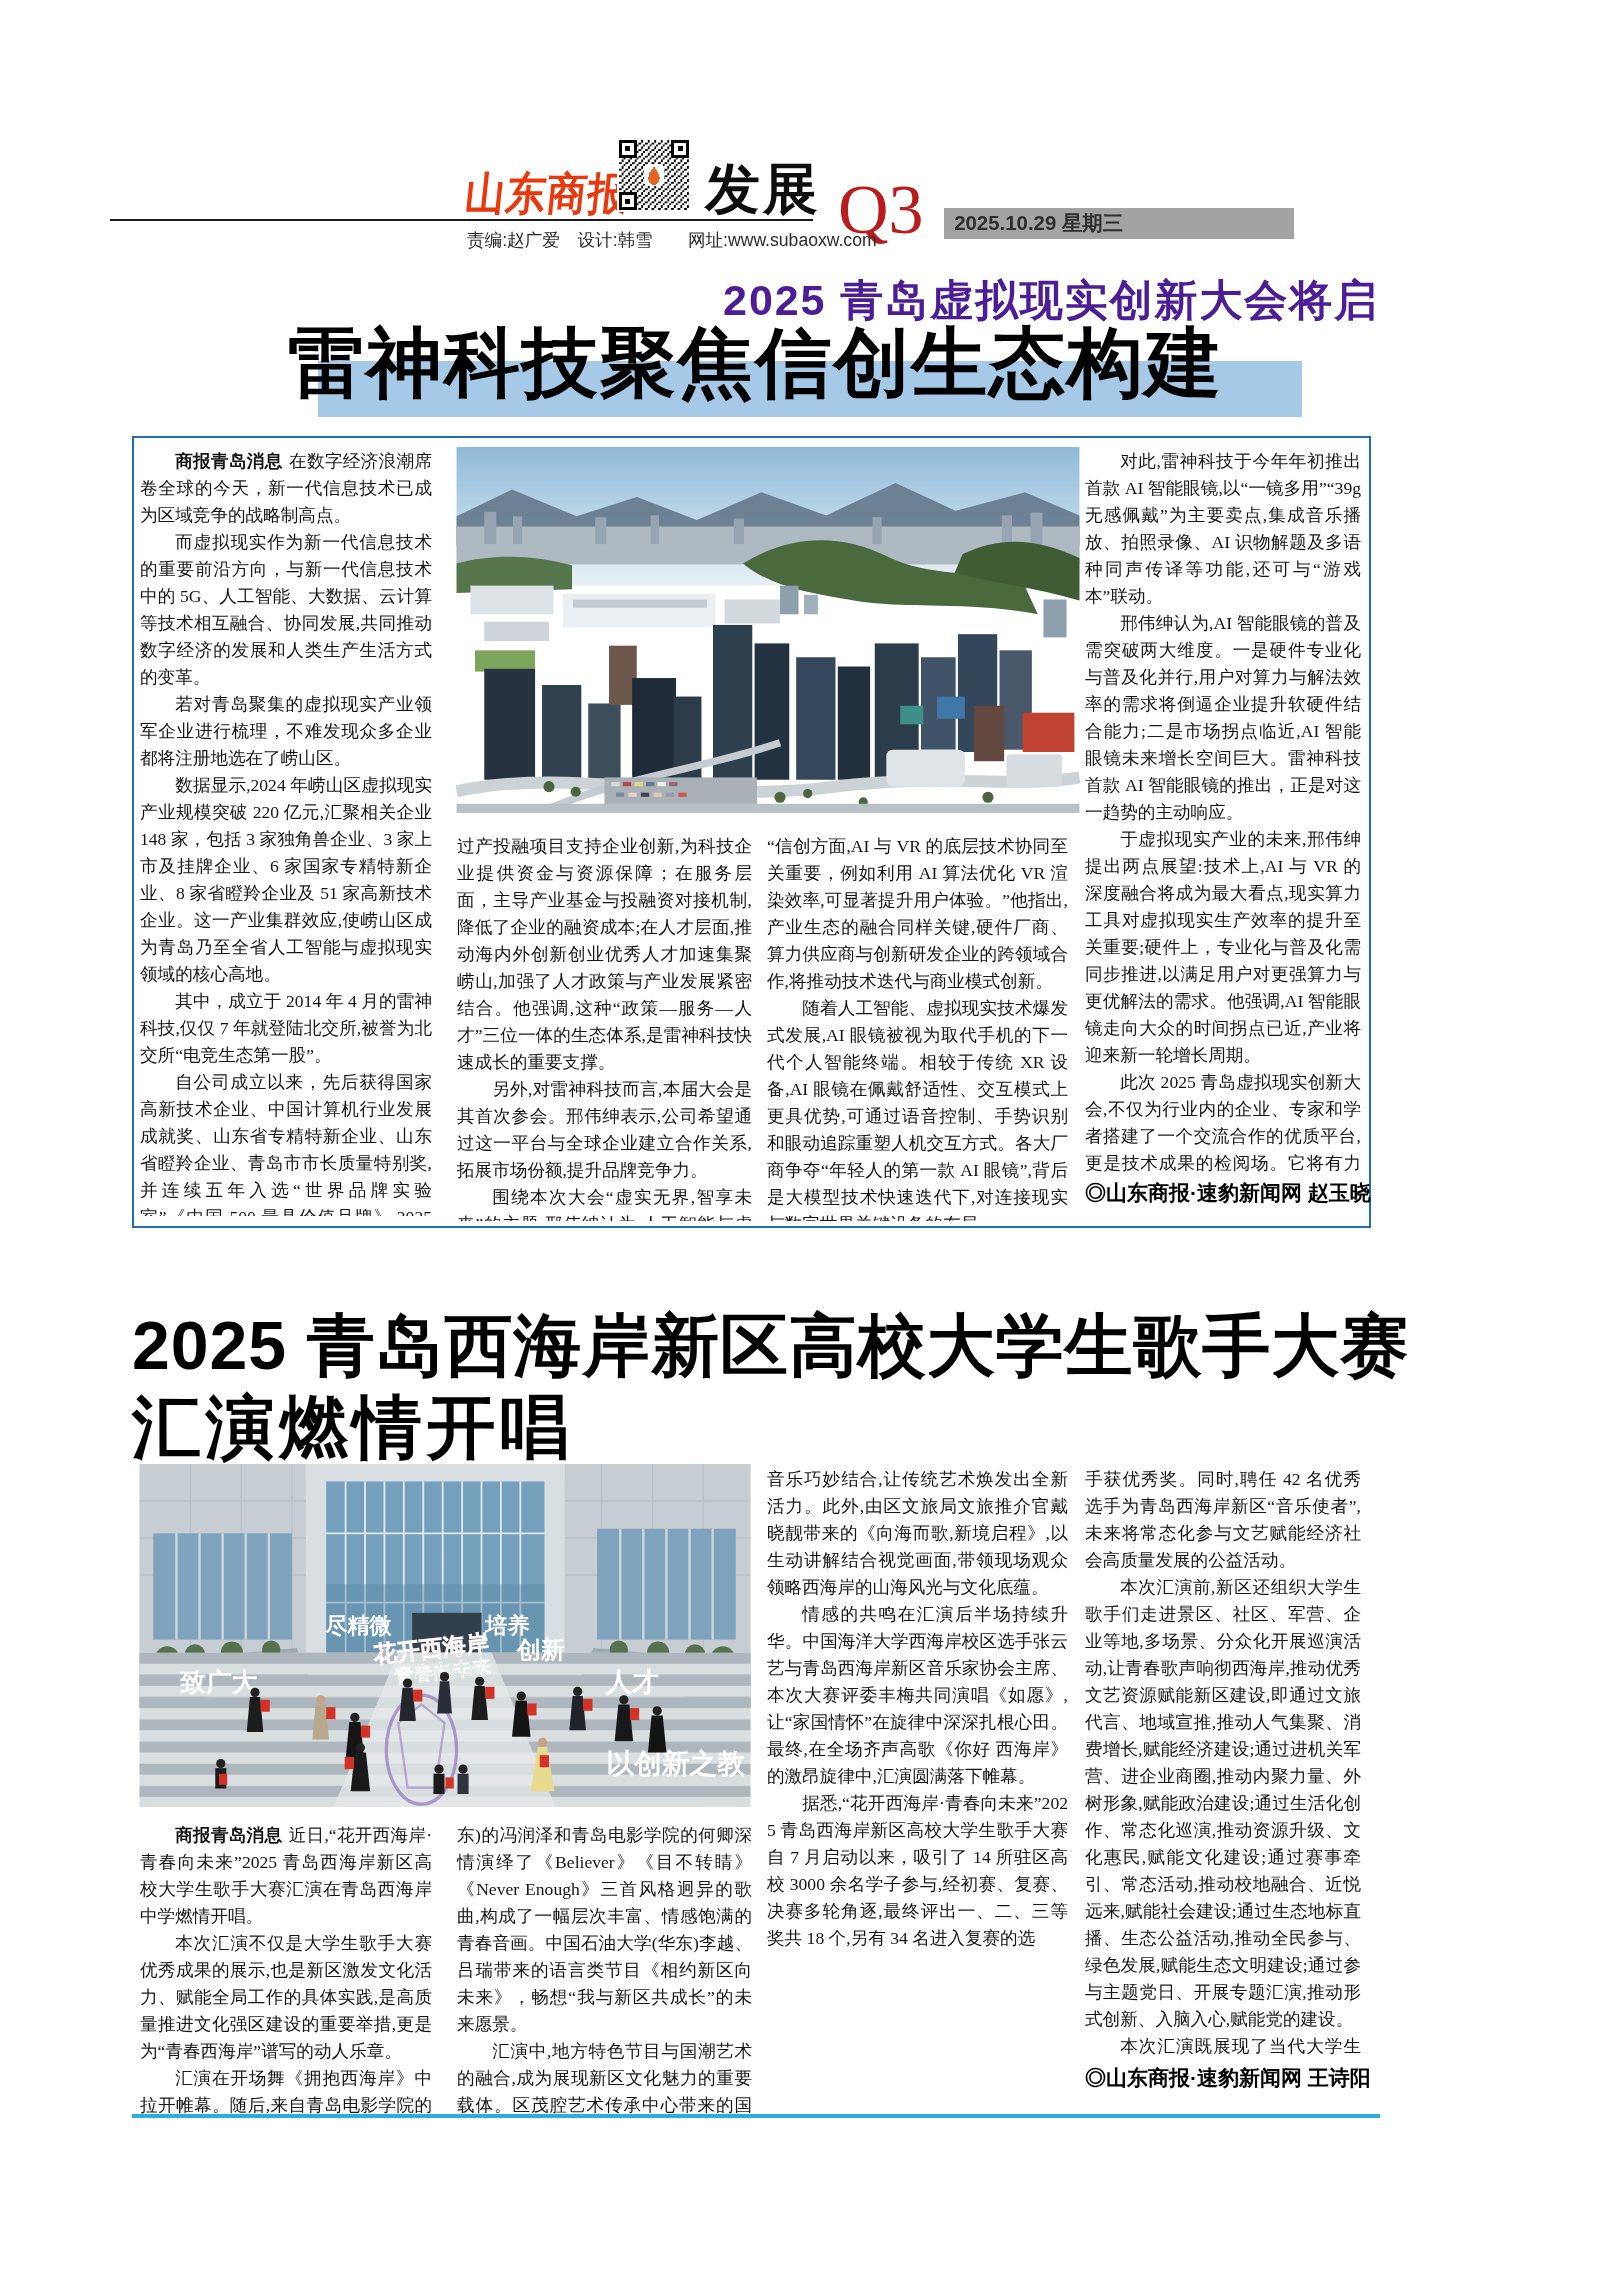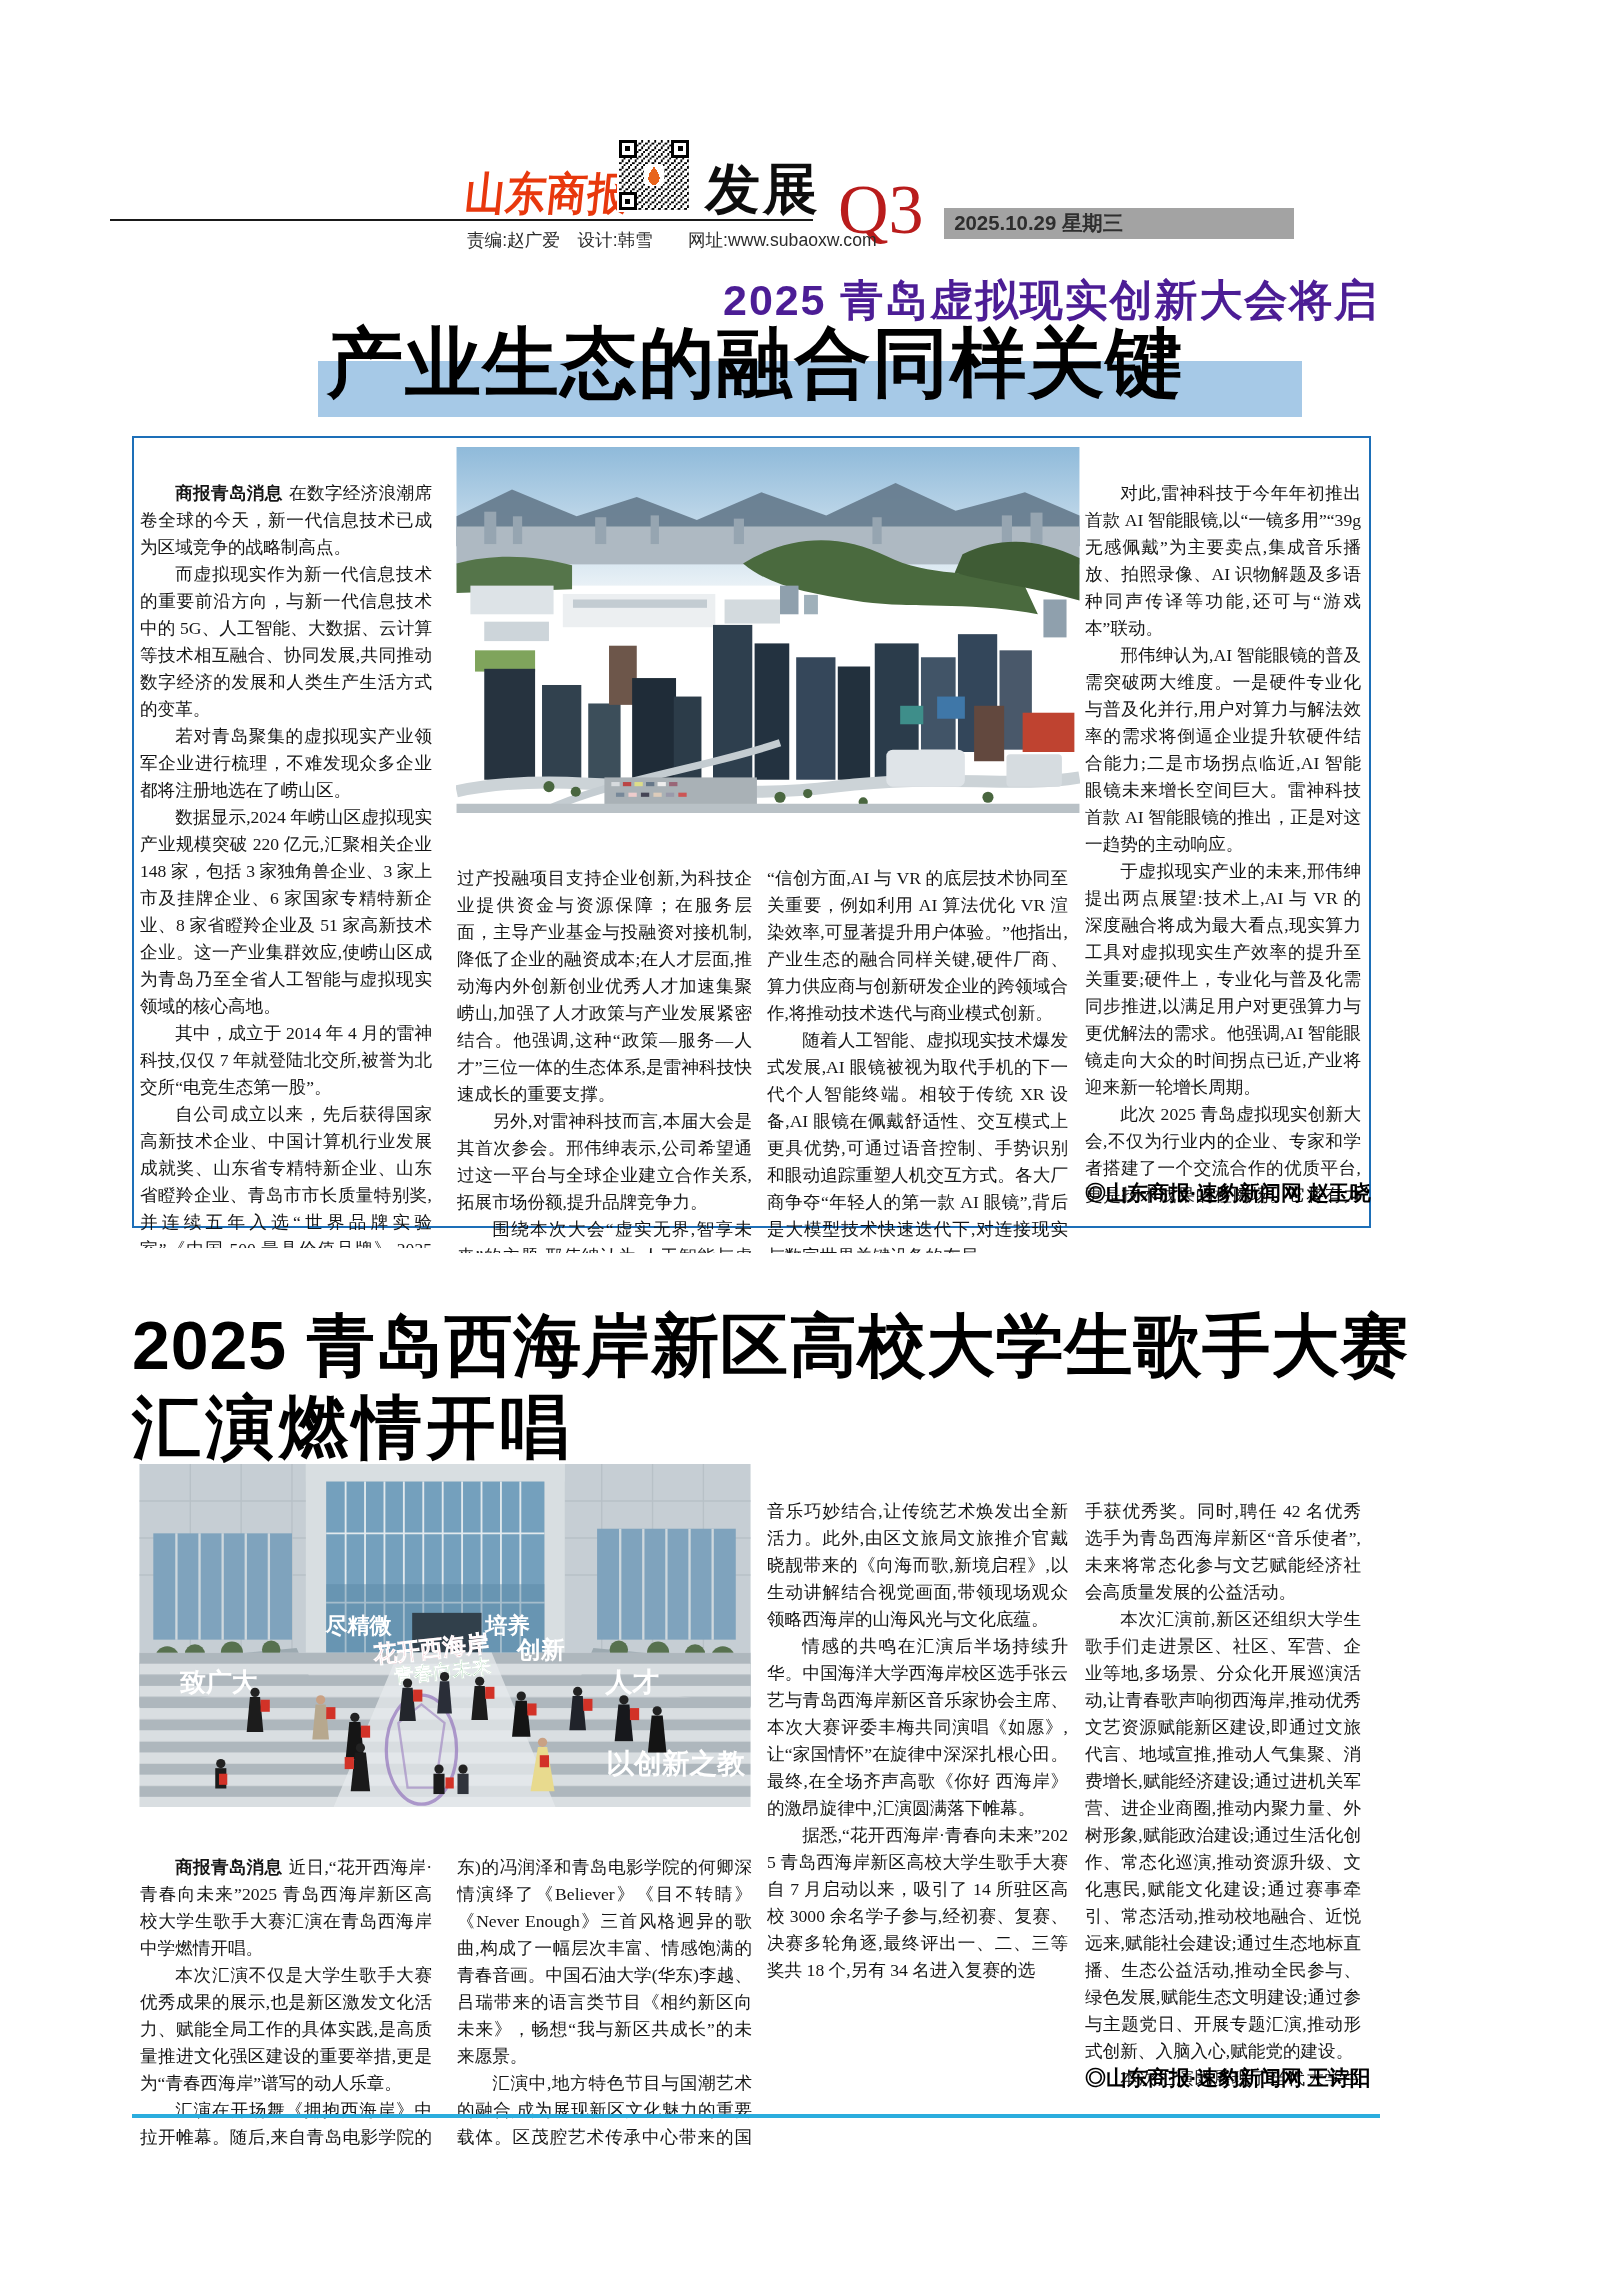--- a/index.html
+++ b/index.html
@@ -30,21 +30,21 @@
   .h1-main{position:absolute;left:132px;top:320px;width:1247px;text-align:center;
         font-family:"Liberation Sans",sans-serif;font-weight:900;font-size:76px;line-height:1.12;
         color:#000;letter-spacing:1.9px;z-index:2;white-space:nowrap;}
 
   
   .box1{position:absolute;left:132px;top:436px;width:1239px;height:792px;
         border:2.8px solid #1d6fb8;box-sizing:border-box;background:#fff;}
 
   
   .col{position:absolute;font-size:17.6px;line-height:27px;text-align:justify;
-       text-justify:inter-character;color:#151515;overflow:hidden;word-break:break-all;margin-top:32px;}
+       text-justify:inter-character;color:#151515;overflow:hidden;word-break:break-all;}
   .col p{margin:0;text-indent:2em;}
   .col p.cont{text-indent:0;}
   .lead{font-family:"Liberation Sans",sans-serif;font-weight:700;margin-right:6.5px;}
   .byline{position:absolute;font-family:"Liberation Sans",sans-serif;font-weight:700;
         font-size:21px;color:#000;text-align:right;white-space:nowrap;}
 
   #a1c1{left:140px;top:448px;width:292px;height:768px;}
   #a1c2{left:457px;top:833px;width:295px;height:388px;}
   #a1c3{left:767px;top:833px;width:301px;height:388px;}
   #a1c4{left:1085px;top:448px;width:276px;height:726px;}
@@ -102,21 +102,21 @@
   </svg>
 
   <div class="section-name">发展</div>
   <div class="page-no">Q3</div>
   <div class="date-box">2025.10.29 星期三</div>
   <div class="header-rule"></div>
   <div class="credits">责编:赵广爱　设计:韩雪　　网址:www.subaoxw.com</div>
 
   <div class="h1-sub">2025 青岛虚拟现实创新大会将启</div>
   <div class="h1-band"></div>
-  <div class="h1-main">产业生态的融合同样关键</div>
+  <div class="h1-main">雷神科技聚焦信创生态构建</div>
 
   <div class="box1"></div>
 
   <svg class="photo1" viewBox="0 0 1348 792">
     <defs>
       <linearGradient id="sky" x1="0" y1="0" x2="0" y2="1">
         <stop offset="0" stop-color="#8fbada"></stop>
           <stop offset="1" stop-color="#e9f1f6"></stop>
       </linearGradient>
     </defs>

